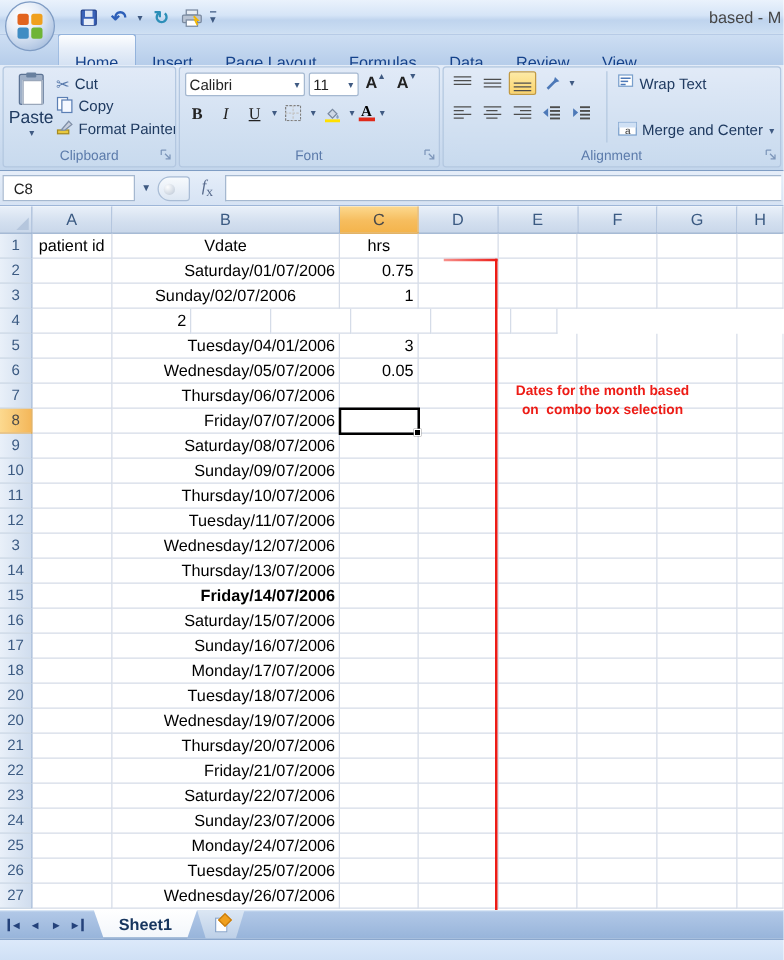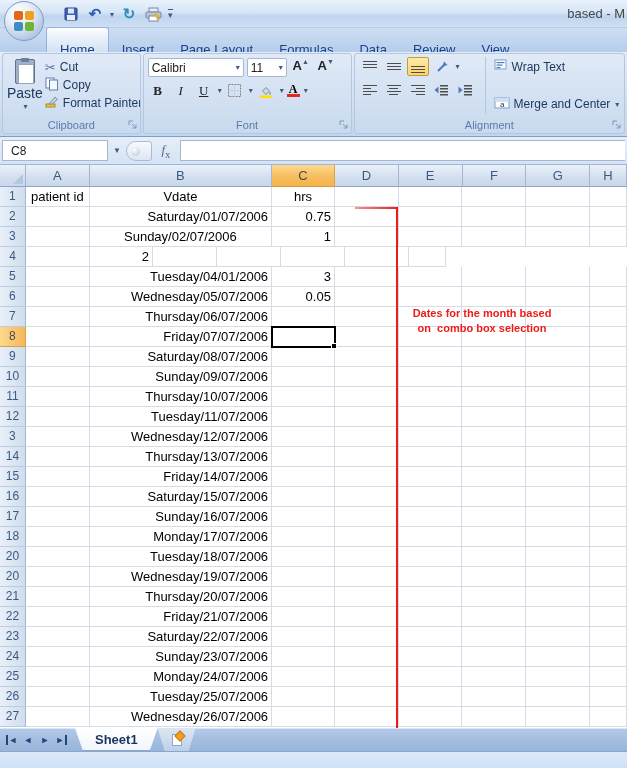--- a/index.html
+++ b/index.html
@@ -578,21 +578,21 @@
         <div class="cell right" style="width: 63px;"></div>
         <div class="cell" style="width: 64px;"></div>
         <div class="cell" style="width: 64px;"></div>
         <div class="cell" style="width: 64px;"></div>
         <div class="cell" style="width: 64px;"></div>
         <div class="cell" style="width: 37px;"></div>
       </div>
       <div class="grow">
         <div class="rowh">15</div>
         <div class="cell" style="width: 64px;"></div>
-        <div class="cell right" style="width: 183px;">Friday/14/07/2006</div>
+        <div class="cell right" style="width: 183px; font-weight: bold;">Friday/14/07/2006</div>
         <div class="cell right" style="width: 63px;"></div>
         <div class="cell" style="width: 64px;"></div>
         <div class="cell" style="width: 64px;"></div>
         <div class="cell" style="width: 64px;"></div>
         <div class="cell" style="width: 64px;"></div>
         <div class="cell" style="width: 37px;"></div>
       </div>
       <div class="grow">
         <div class="rowh">16</div>
         <div class="cell" style="width: 64px;"></div>

